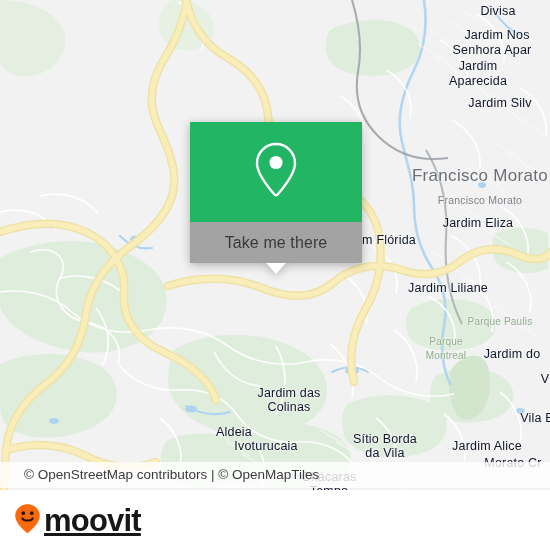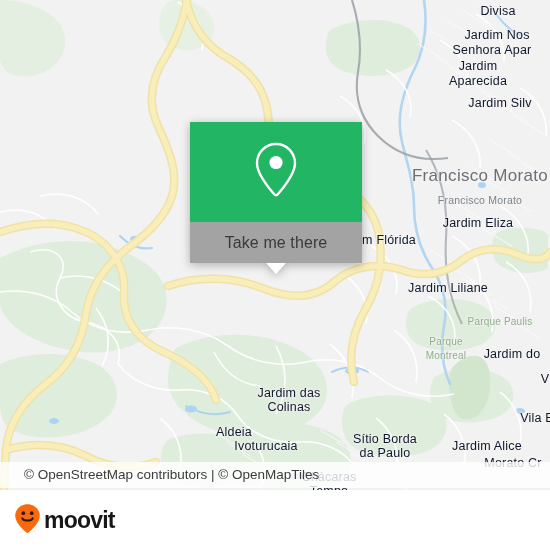--- a/index.html
+++ b/index.html
@@ -138,25 +138,26 @@
     letter-spacing: 0.1px;
     white-space: nowrap;
   }
   #brand {
     display: flex;
     align-items: center;
     gap: 2px;
   }
   #brand-word {
     color: #17171a;
-    font-size: 23px;
+    font-size: 31px;
     font-weight: bold;
     letter-spacing: -0.8px;
     line-height: 1;
     margin-left: 1px;
+    text-decoration: underline;
   }
 </style>
 </head>
 <body>
 
 <div id="app">
 
   <div id="map">
     <svg class="maplayer" viewBox="0 0 550 490" xmlns="http://www.w3.org/2000/svg">
       <defs>
@@ -320,21 +321,21 @@
         <div class="map-label park" style="left: 446px; top: 336px; transform: translate(-50%, 0px);">Parque</div>
         <div class="map-label park" style="left: 446px; top: 350px; transform: translate(-50%, 0px);">Montreal</div>
         <div class="map-label hood" style="left: 512px; top: 347px; transform: translate(-50%, 0px);">Jardim do</div>
         <div class="map-label hood" style="left: 545px; top: 372px; transform: translate(-50%, 0px);">V</div>
         <div class="map-label hood" style="left: 289px; top: 386px; transform: translate(-50%, 0px);">Jardim das</div>
         <div class="map-label hood" style="left: 289px; top: 400px; transform: translate(-50%, 0px);">Colinas</div>
         <div class="map-label hood" style="left: 537px; top: 411px; transform: translate(-50%, 0px);">Vila E</div>
         <div class="map-label hood" style="left: 234px; top: 425px; transform: translate(-50%, 0px);">Aldeia</div>
         <div class="map-label hood" style="left: 234px; top: 439px; transform: translate(-50%, 0px); margin-left: 32px;">Ivoturucaia</div>
         <div class="map-label hood" style="left: 385px; top: 432px; transform: translate(-50%, 0px);">Sítio Borda</div>
-        <div class="map-label hood" style="left: 385px; top: 446px; transform: translate(-50%, 0px);">da Paulo</div>
+        <div class="map-label hood" style="left: 385px; top: 446px; transform: translate(-50%, 0px);">da Vila</div>
         <div class="map-label hood" style="left: 487px; top: 439px; transform: translate(-50%, 0px);">Jardim Alice</div>
         <div class="map-label hood" style="left: 329px; top: 470px; transform: translate(-50%, 0px);">Chácaras</div>
         <div class="map-label hood" style="left: 513px; top: 456px; transform: translate(-50%, 0px);">Morato Cr</div>
         <div class="map-label hood" style="left: 329px; top: 484px; transform: translate(-50%, 0px);">Tempo</div>
       </div>
 
     <div id="attribution">© OpenStreetMap contributors | © OpenMapTiles</div>
 
     <div id="popup">
       <div id="popup-head">

